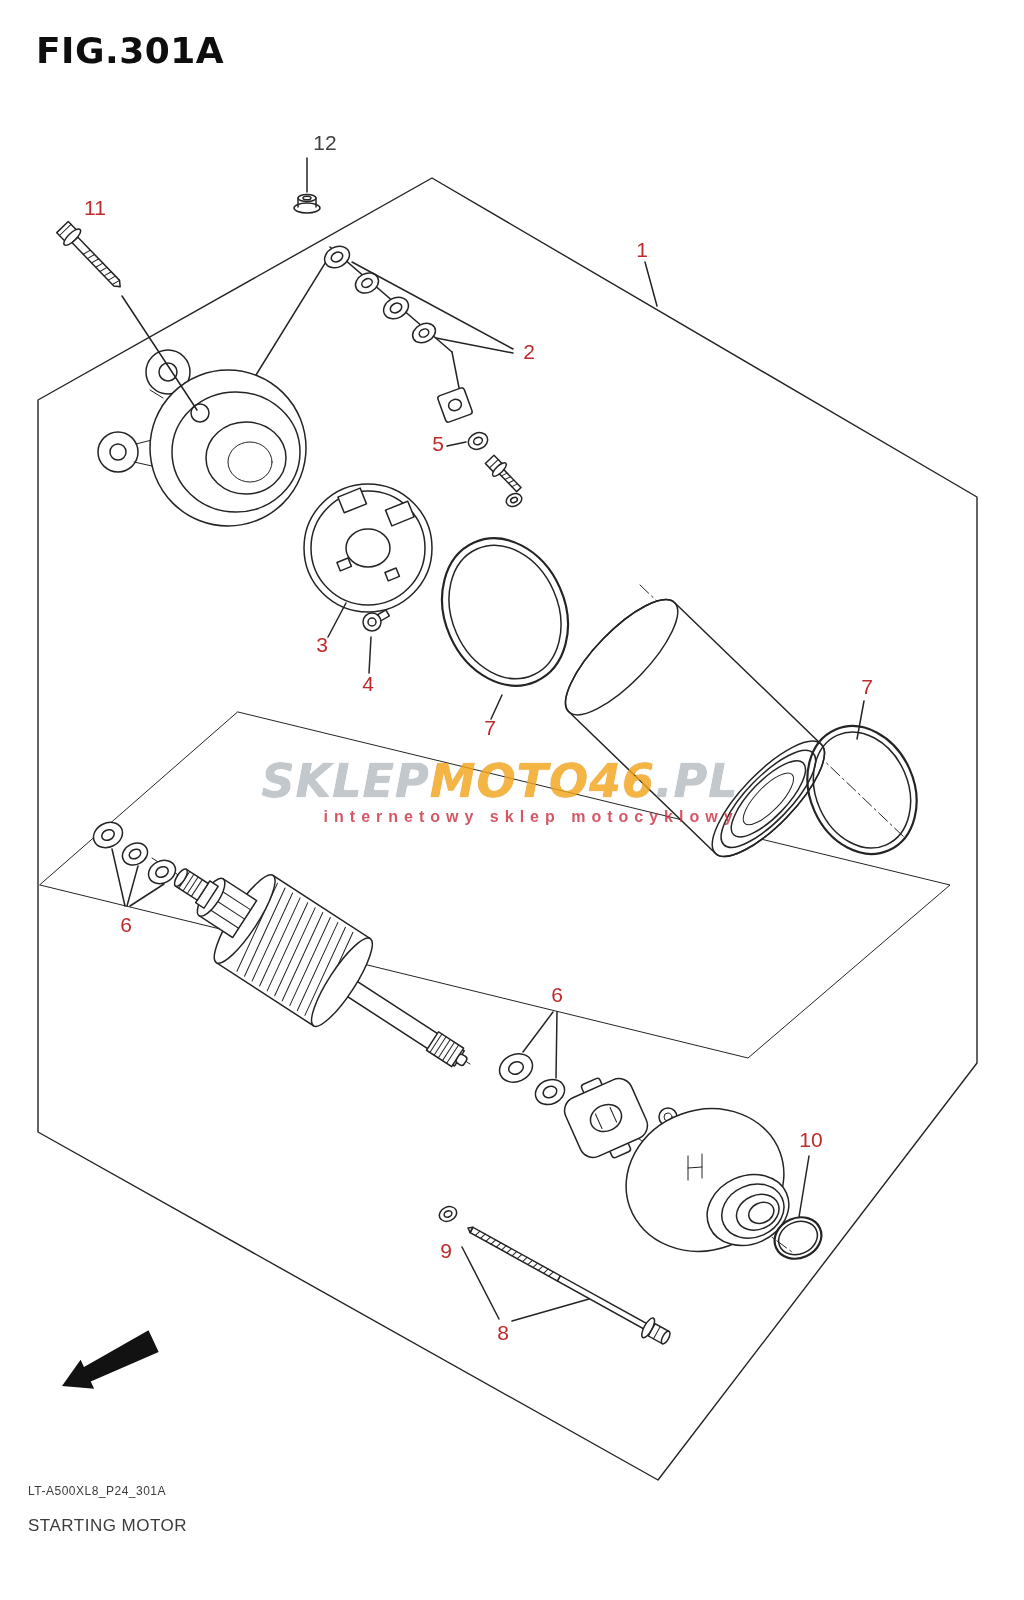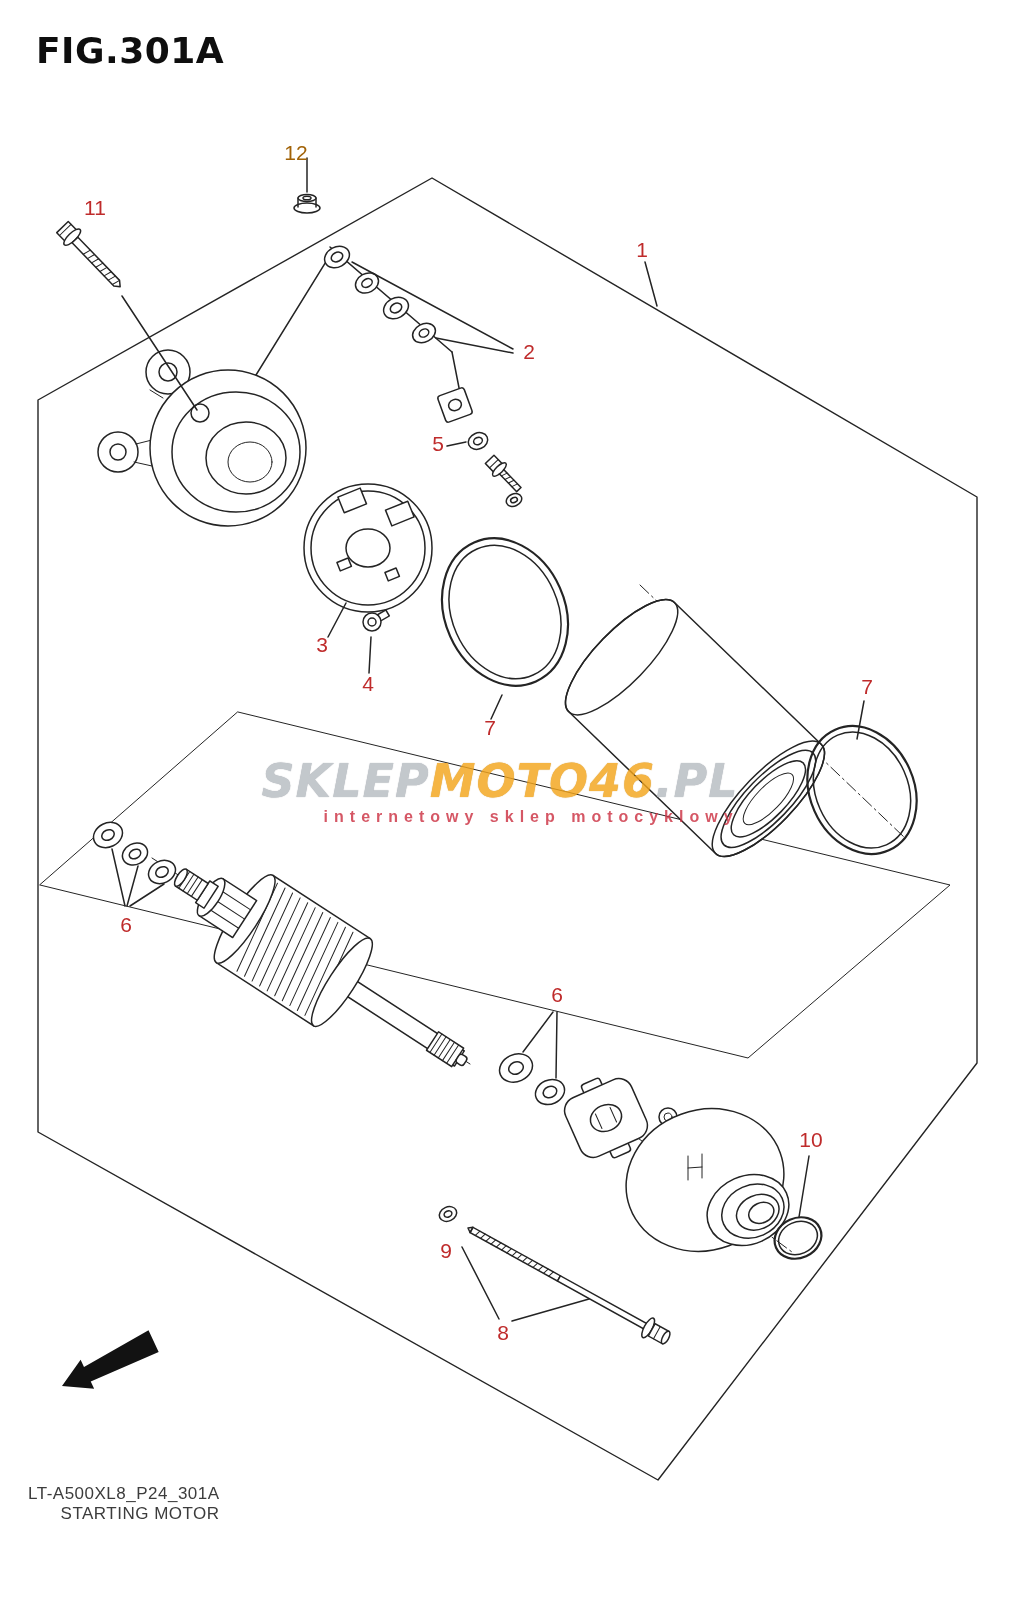--- a/index.html
+++ b/index.html
@@ -25,21 +25,21 @@
   .watermark{position:absolute;left:500px;top:758px;transform:translateX(-50%);
              text-align:right;opacity:.82;pointer-events:none;white-space:nowrap;}
   .wm-main{font-family:"DejaVu Sans",sans-serif;font-weight:bold;font-style:italic;
            font-size:46px;letter-spacing:1px;line-height:1;}
   .wm-gray{color:#b7bcc2;text-shadow:0 0 1px #8f959b;}
   .wm-orange{color:#f3a51c;text-shadow:0 0 1px #c8860e;}
   .wm-sub{margin-top:4px;font-size:16px;letter-spacing:6px;color:#cc3344;
           font-weight:bold;}
 
   .footer{position:absolute;left:28px;top:1484px;color:#3c3c3c;}
-  .footer .code{font-size:17px;letter-spacing:0.5px;}
+  .footer .code{font-size:12px;letter-spacing:0.5px;margin-bottom:18px;}
   .footer .name{font-size:17px;letter-spacing:0.5px;text-align:right;}
 </style>
 </head>
 <body>
 
 <div class="page">
 
   <svg id="diagram" width="1024" height="1600" viewBox="0 0 1024 1600">
 
     <path d="M432,178 L977,497 L977,1063 L658,1480 L38,1132 L38,400 Z" class="thin" style="stroke-width:1.4"></path>
@@ -290,21 +290,21 @@
   </svg>
 
   <h1 class="fig-title">FIG.301A</h1>
 
   <div class="watermark">
     <div class="wm-main"><span class="wm-gray">SKLEP</span><span class="wm-orange">MOTO</span><span class="wm-orange">46</span><span class="wm-gray">.PL</span></div>
     <div class="wm-sub">internetowy sklep motocyklowy</div>
   </div>
 
   <div id="callout-layer">
-      <span class="callout" style="left: 296px; top: 143px; color: #a16207; margin-top: 10px;">12</span>
+      <span class="callout" style="left: 325px; top: 143px; color: #404040;">12</span>
       <span class="callout" style="left: 95px; top: 208px; color: rgb(191, 43, 43);">11</span>
       <span class="callout" style="left: 642px; top: 250px; color: rgb(191, 43, 43);">1</span>
       <span class="callout" style="left: 529px; top: 352px; color: rgb(191, 43, 43);">2</span>
       <span class="callout" style="left: 438px; top: 444px; color: rgb(191, 43, 43);">5</span>
       <span class="callout" style="left: 322px; top: 645px; color: rgb(191, 43, 43);">3</span>
       <span class="callout" style="left: 368px; top: 684px; color: rgb(191, 43, 43);">4</span>
       <span class="callout" style="left: 490px; top: 728px; color: rgb(191, 43, 43);">7</span>
       <span class="callout" style="left: 867px; top: 687px; color: rgb(191, 43, 43);">7</span>
       <span class="callout" style="left: 126px; top: 925px; color: rgb(191, 43, 43);">6</span>
       <span class="callout" style="left: 557px; top: 995px; color: rgb(191, 43, 43);">6</span>

